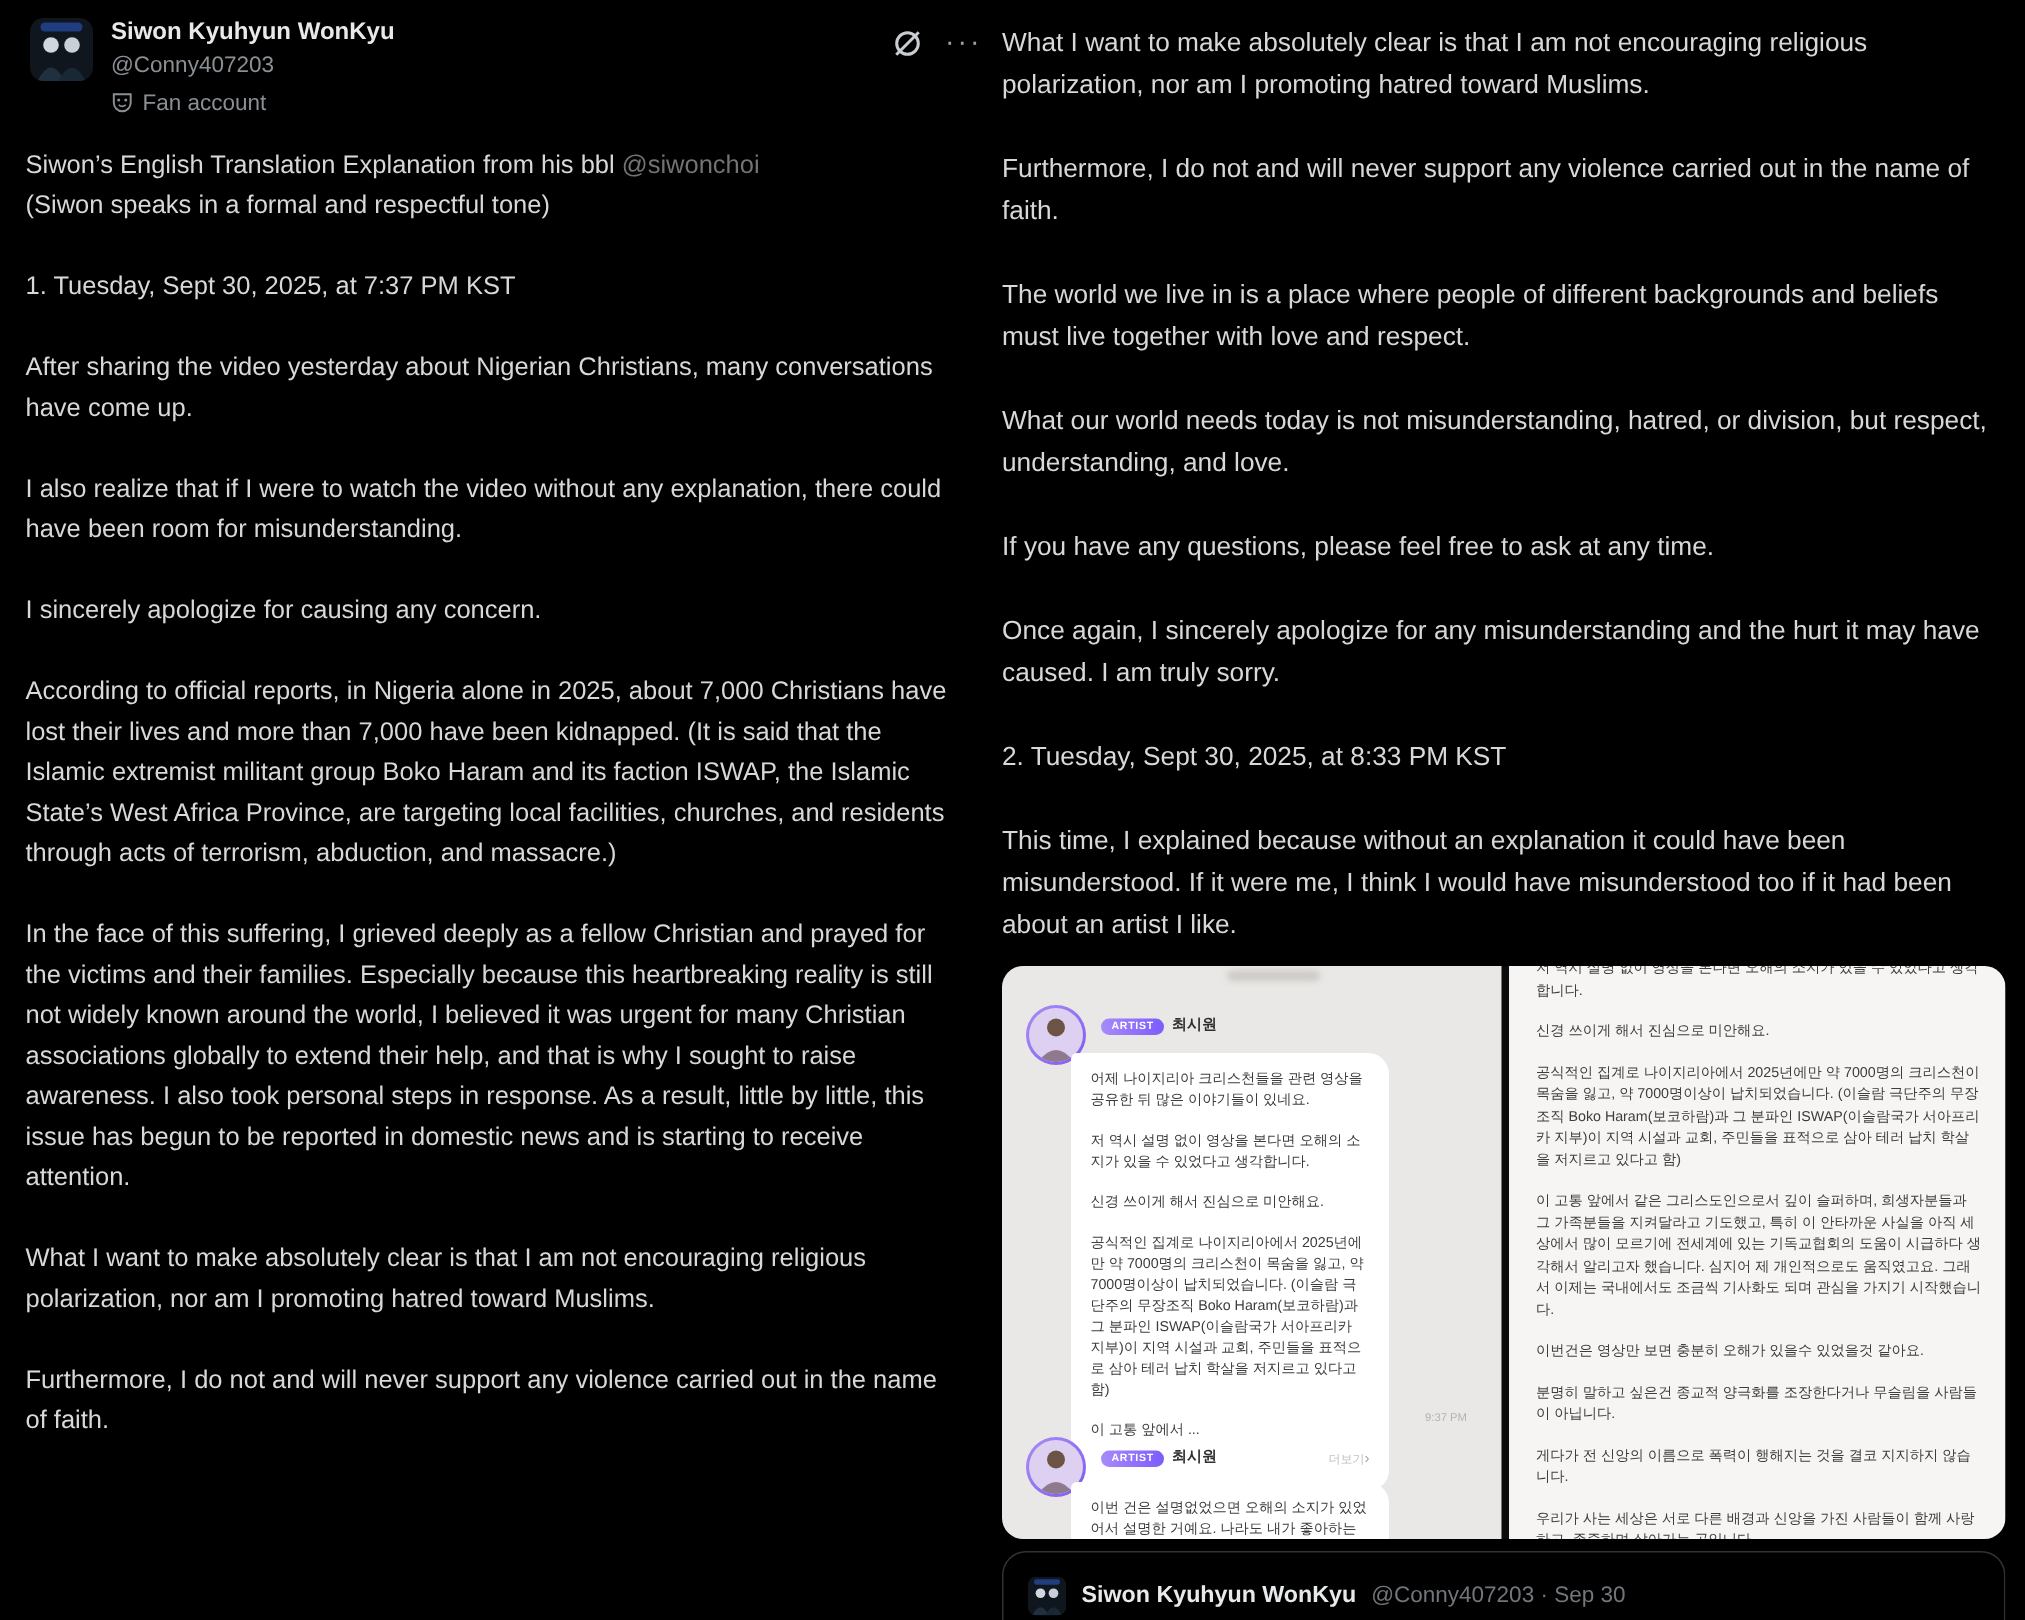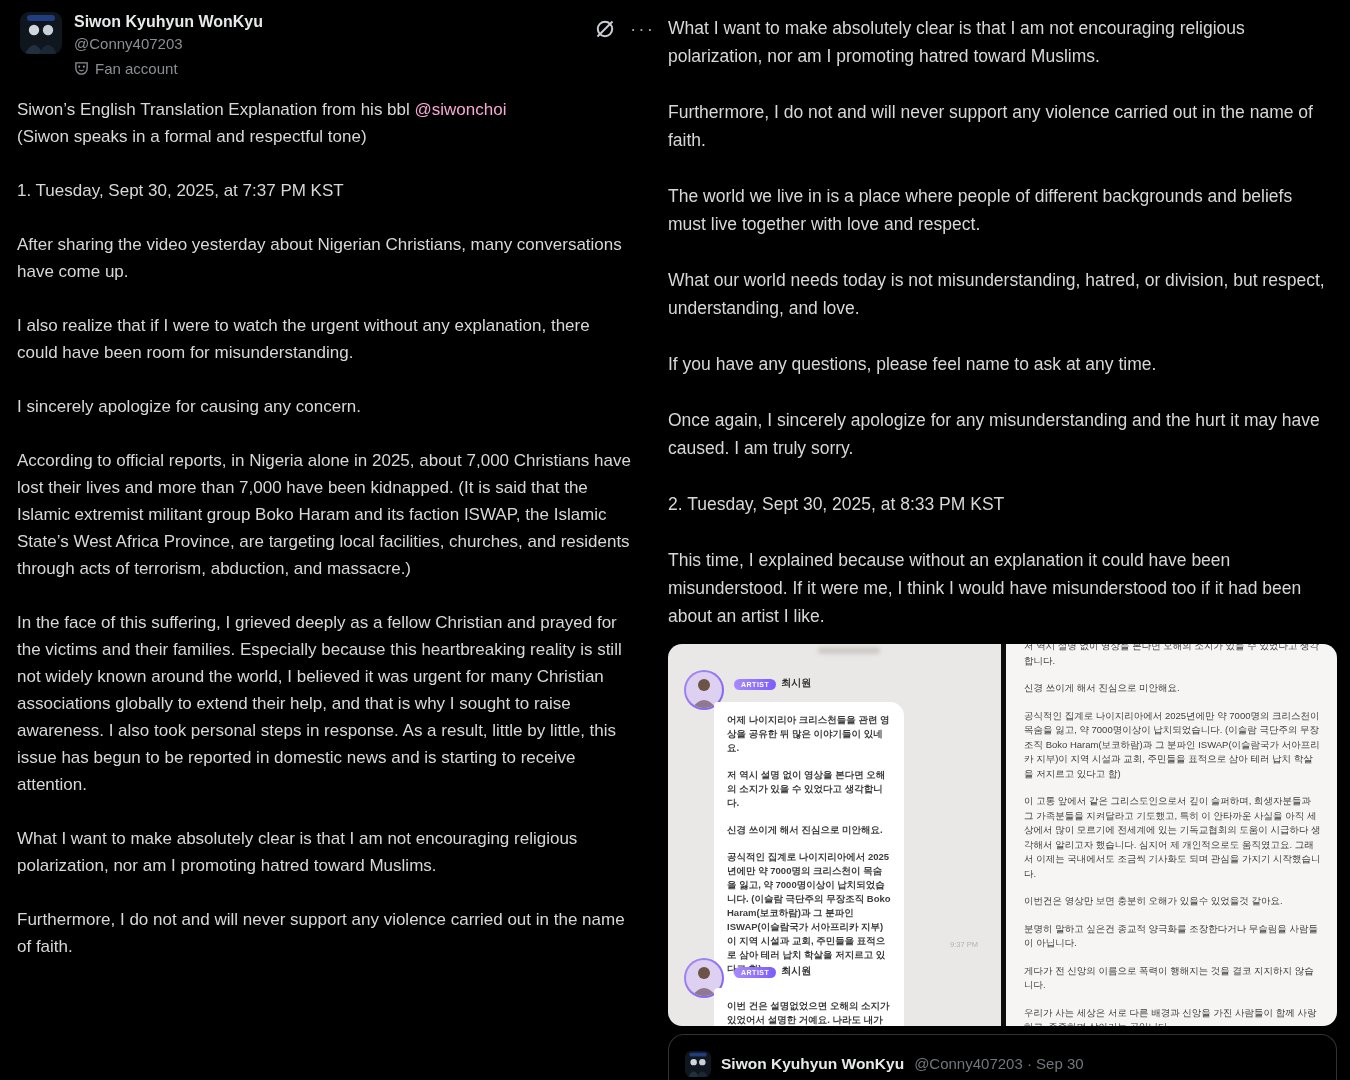--- a/index.html
+++ b/index.html
@@ -20,21 +20,21 @@
   .top-icons { position:absolute; top:18px; left:594px; display:flex; align-items:center; gap:14px; }
   .dots { color:#9aa0a6; font-size:19px; letter-spacing:2px; line-height:12px; cursor:pointer; }
 
   
   .col { position:absolute; }
   .col-left  { left:17px;  top:96px; width:616px; }
   .col-right { left:668px; top:14px; width:664px; }
   .col p { margin:0; color:#d8d8d8; text-shadow:0 0 1px rgba(0,0,0,.4); }
   .col-left  p { font-size:17px;   line-height:27px; margin-bottom:27px; }
   .col-right p { font-size:17.5px; line-height:28px; margin-bottom:28px; }
-  a.mention { color:#f9a8d4; text-decoration:none; cursor:pointer; }
+  a.mention { color:#737373; text-decoration:none; cursor:pointer; }
 
   
   .embed {
     position:absolute; left:668px; top:644px; width:669px; height:382px;
     border-radius:14px; overflow:hidden; background:#0a0a0a; display:flex; cursor:pointer;
   }
   .embed-inner { display:flex; width:100%; height:100%; filter:blur(.45px); }
   .chat-panel { width:333px; background:#eae8e6; position:relative; flex:0 0 auto; }
   .vdiv { width:5px; background:#0c0c0c; flex:0 0 auto; }
   .text-panel { flex:1; background:#f7f5f3; padding:0 16px 0 18px; overflow:hidden; }
@@ -44,22 +44,22 @@
   .chat-date-blur { position:absolute; left:150px; top:3px; width:62px; height:7px;
     background:#b9b6b2; border-radius:3px; filter:blur(2px); opacity:.6; }
 
   .msg-avatar { position:absolute; width:40px; height:40px; border-radius:50%;
     background:linear-gradient(135deg,#a98ef5,#7d5bf0); padding:2px; }
   .msg-avatar .inner { width:100%; height:100%; border-radius:50%; overflow:hidden; background:#ddd0f0; }
   .msg-head { position:absolute; display:flex; align-items:flex-end; gap:5px; }
   .artist-badge { background:linear-gradient(90deg,#a78bfa,#7c5cfc); color:#fff; font-size:7px;
     font-weight:bold; letter-spacing:.5px; padding:2px 7px; border-radius:8px; }
   .artist-name { font-size:10px; font-weight:bold; color:#2f2f2f; }
-  .bubble { position:absolute; left:46px; width:190px; background:#fff; border-radius:4px 14px 14px 14px;
-    padding:11px 13px 16px;font-weight:bold; }
+  .bubble { position:absolute; left:46px; width:212px; background:#fff; border-radius:4px 14px 14px 14px;
+    padding:11px 13px 16px; }
   .bubble p { font-size:9.5px; line-height:14px; color:#3c3c3c; margin:0 0 13px; }
   .bubble-foot { display:flex; justify-content:flex-end; align-items:center;
     color:#c2c0bd; font-size:8px; margin-top:0; }
   .bubble-time { position:absolute; font-size:7.5px; color:#b5b2ae; }
 
   
   .quote {
     position:absolute; left:668px; top:1034px; width:669px; height:46px;
     border:1px solid #2f3336; border-bottom:none; border-radius:16px 16px 0 0; background:#000;
     display:flex; align-items:center; gap:10px; padding:12px 16px 0; cursor:pointer;
@@ -103,34 +103,34 @@
     <line x1="3.5" y1="18.5" x2="18.5" y2="3.5" stroke="#c9cdd1" stroke-width="2"></line>
   </svg>
   <span class="dots">···</span>
 </div>
 
 <div class="col col-left">
   <p><span>Siwon’s English Translation Explanation from his bbl </span><a class="mention">@siwonchoi</a><br>
     <span>(Siwon speaks in a formal and respectful tone)</span></p>
   <p>1. Tuesday, Sept 30, 2025, at 7:37 PM KST</p>
   <p>After sharing the video yesterday about Nigerian Christians, many conversations have come up.</p>
-  <p>I also realize that if I were to watch the urgent without any explanation, there could have been room for misunderstanding.</p>
+  <p>I also realize that if I were to watch the video without any explanation, there could have been room for misunderstanding.</p>
   <p>I sincerely apologize for causing any concern.</p>
   <p>According to official reports, in Nigeria alone in 2025, about 7,000 Christians have lost their lives and more than 7,000 have been kidnapped. (It is said that the Islamic extremist militant group Boko Haram and its faction ISWAP, the Islamic State’s West Africa Province, are targeting local facilities, churches, and residents through acts of terrorism, abduction, and massacre.)</p>
   <p>In the face of this suffering, I grieved deeply as a fellow Christian and prayed for the victims and their families. Especially because this heartbreaking reality is still not widely known around the world, I believed it was urgent for many Christian associations globally to extend their help, and that is why I sought to raise awareness. I also took personal steps in response. As a result, little by little, this issue has begun to be reported in domestic news and is starting to receive attention.</p>
   <p>What I want to make absolutely clear is that I am not encouraging religious polarization, nor am I promoting hatred toward Muslims.</p>
   <p>Furthermore, I do not and will never support any violence carried out in the name of faith.</p>
 </div>
 
 <div class="col col-right">
   <p>What I want to make absolutely clear is that I am not encouraging religious polarization, nor am I promoting hatred toward Muslims.</p>
   <p>Furthermore, I do not and will never support any violence carried out in the name of faith.</p>
   <p>The world we live in is a place where people of different backgrounds and beliefs must live together with love and respect.</p>
   <p>What our world needs today is not misunderstanding, hatred, or division, but respect, understanding, and love.</p>
-  <p>If you have any questions, please feel name to ask at any time.</p>
+  <p>If you have any questions, please feel free to ask at any time.</p>
   <p>Once again, I sincerely apologize for any misunderstanding and the hurt it may have caused. I am truly sorry.</p>
   <p>2. Tuesday, Sept 30, 2025, at 8:33 PM KST</p>
   <p>This time, I explained because without an explanation it could have been misunderstood. If it were me, I think I would have misunderstood too if it had been about an artist I like.</p>
 </div>
 
 <figure class="embed" style="margin:0">
   <div class="embed-inner">
 
     <div class="chat-panel">
       <div class="chat-date-blur"></div>

